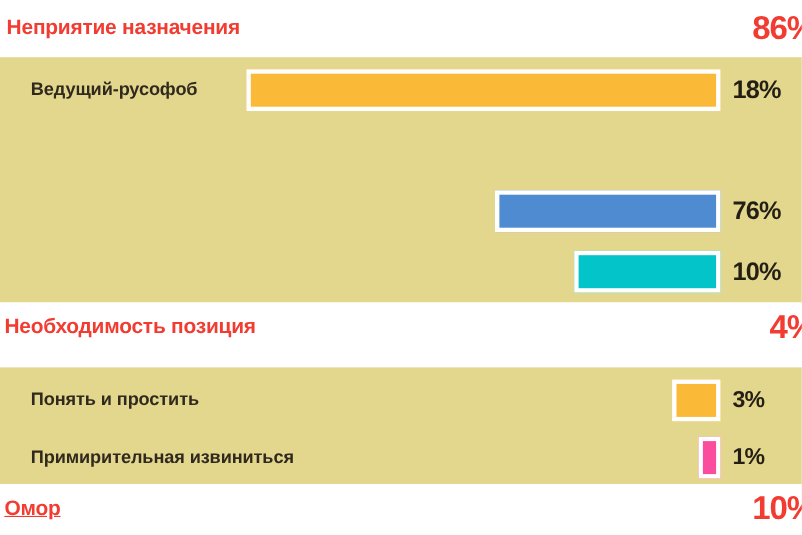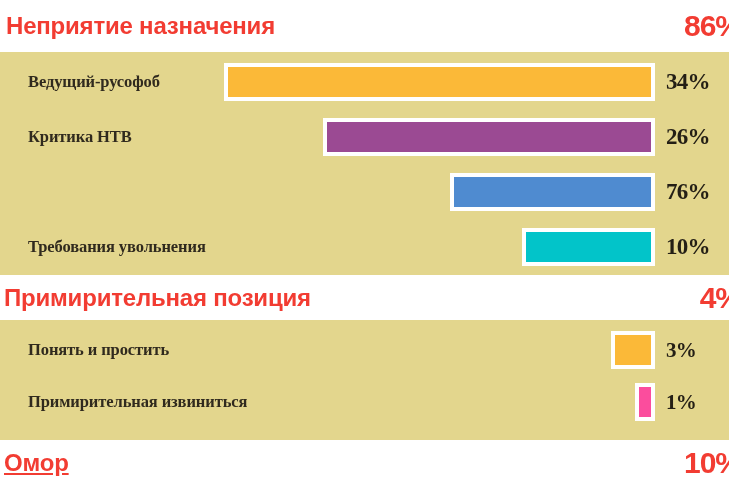--- a/index.html
+++ b/index.html
@@ -24,21 +24,21 @@
     left: 0;
     width: 729px;
     background: #ffffff;
     display: flex;
     align-items: center;
     justify-content: space-between;
   }
   .section-title {
     color: #f23c32;
     font-weight: bold;
-    font-size: 24px;
+    font-size: 19px;
     letter-spacing: -0.2px;
     white-space: nowrap;
     margin-left: -2px;
   }
   .section-value {
     color: #f23c32;
     font-weight: bold;
     font-size: 30px;
     letter-spacing: -1px;
     white-space: nowrap;
@@ -52,21 +52,20 @@
     width: 729px;
     background: #e3d68d;
   }
 
   
   .row {
     position: absolute;
     left: 0;
     width: 729px;
     height: 44px;
-    font-family: Liberation Serif, serif;
   }
   .row-label {
     position: absolute;
     left: 28px;
     top: 50%;
     transform: translateY(-50%);
     color: #302a1e;
     font-weight: bold;
     font-size: 16.5px;
     white-space: nowrap;
@@ -102,47 +101,41 @@
   <div class="section-header" style="top:0px; height:52px; padding:0 8px;">
     <span class="section-title">Неприятие назначения</span>
     <span class="section-value">86%</span>
   </div>
 
   <div class="panel" style="top:52px; height:223px;">
 
     <div class="row" style="top:8px;">
       <span class="row-label">Ведущий-русофоб</span>
       <span class="row-bar" style="left:224px; width:423px; height:30px; background:#fbb938;"></span>
-      <span class="row-value">34%</span>
+      <span class="row-value">18%</span>
     </div>
 
-    <div class="row" style="top:63px;">
-      <span class="row-label">Критика НТВ</span>
-      <span class="row-bar" style="left:323px; width:324px; height:30px; background:#9b4a93;"></span>
-      <span class="row-value">26%</span>
-    </div>
 
     <div class="row" style="top:118px;">
       <span class="row-bar" style="left:450px; width:197px; height:30px; background:#4f8bd0;"></span>
       <span class="row-value">76%</span>
     </div>
 
     <div class="row" style="top:173px;">
-      <span class="row-label">Требования увольнения</span>
       <span class="row-bar" style="left:522px; width:125px; height:30px; background:#02c4c9;"></span>
       <span class="row-value">10%</span>
     </div>
   </div>
 
   <div class="section-header" style="top:275px; height:45px; padding:0 8px;">
-    <span class="section-title" style="margin-left:-4px;">Примирительная позиция</span>
+    <span class="section-title" style="margin-left:-4px;">Необходимость позиция</span>
     <span class="section-value">4%</span>
   </div>
 
-  <div class="panel" style="top:320px; height:140px;">
+  <div class="panel" style="top:334px; height:140px;">
 
     <div class="row" style="top:8px;">
       <span class="row-label">Понять и простить</span>
       <span class="row-bar" style="left:611px; width:36px; height:30px; background:#fbb938;"></span>
       <span class="row-value small">3%</span>
     </div>
 
     <div class="row" style="top:60px;">
       <span class="row-label">Примирительная извиниться</span>
       <span class="row-bar" style="left:635px; width:12px; height:30px; background:#fb4d9d;"></span>

